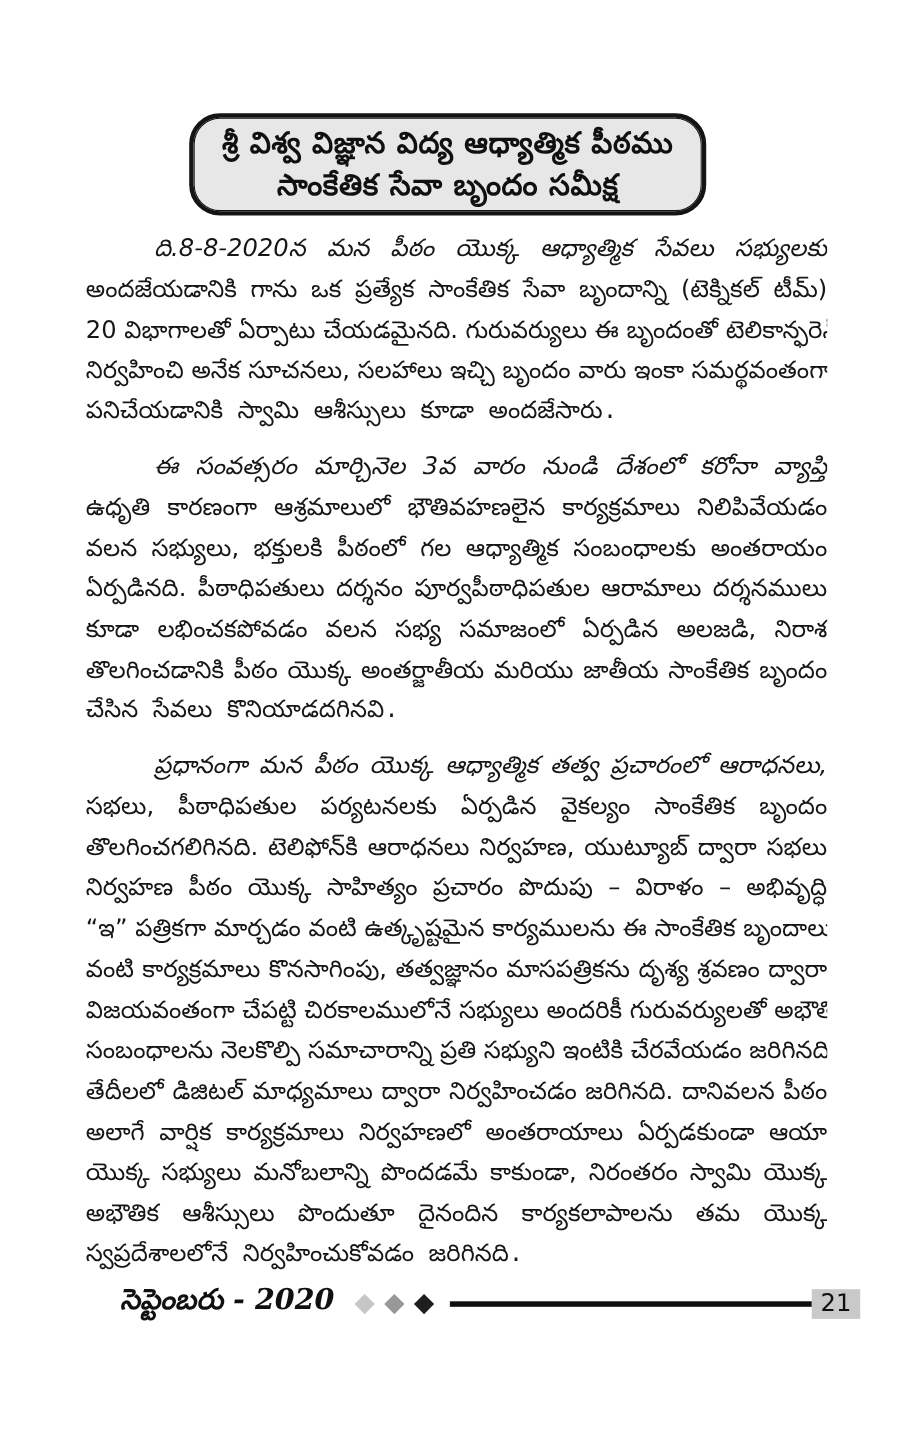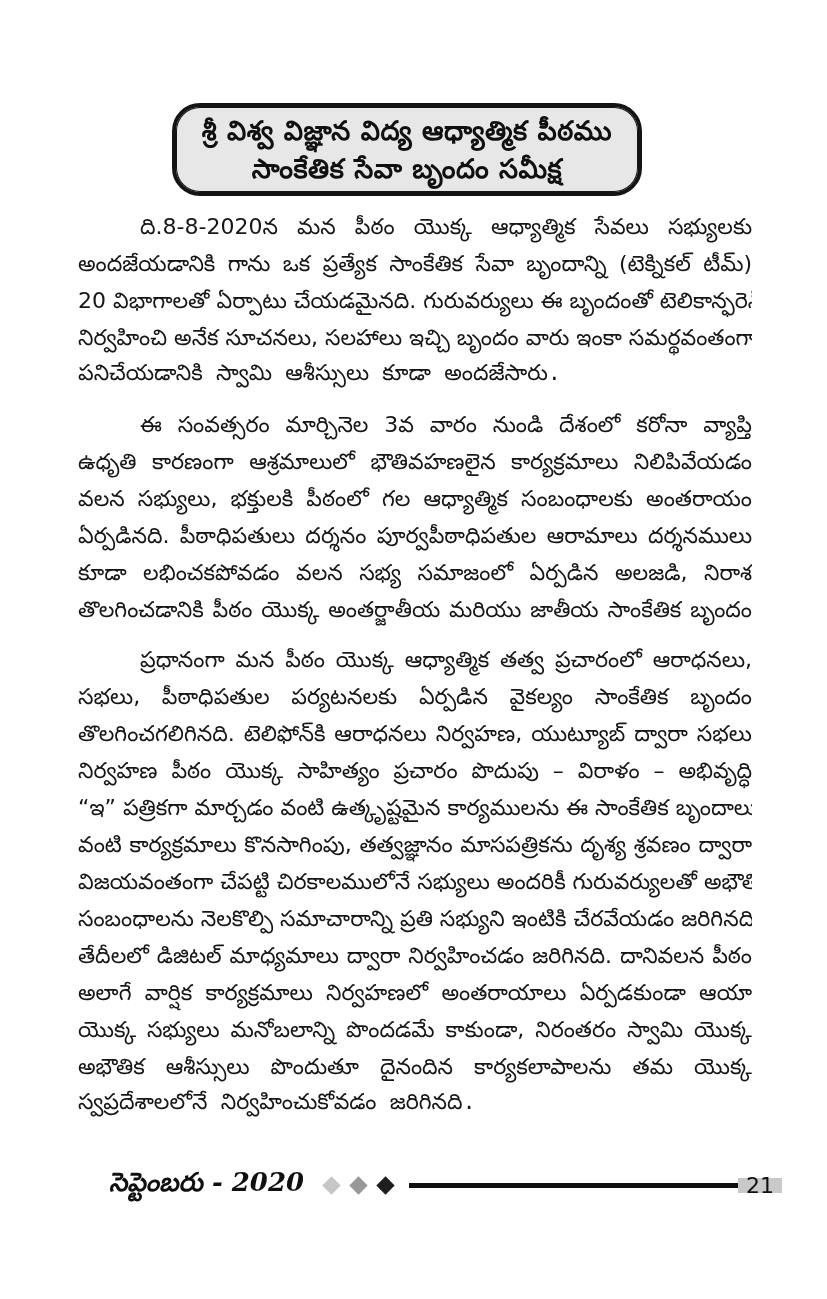--- a/index.html
+++ b/index.html
@@ -47,21 +47,21 @@
     color: #161616;
   }
   .paragraph { margin: 0 0 13px 0; }
   .line {
     text-align: justify;
     text-align-last: justify;
     height: 37px;
     overflow: hidden;
     white-space: nowrap;
   }
-  .line.first { padding-left: 62px; }
+  .line.first { padding-left: 62px; font-style: italic; }
   .line.last  { text-align-last: left; font-family: Liberation Mono, monospace; }
   .footer {
     position: absolute;
     left: 78px; right: 45px; top: 1166px;
     height: 38px;
     display: flex;
     align-items: center;
     margin-left: 31px;
   }
   .issue-label {
@@ -80,21 +80,21 @@
     flex: 0 0 auto;
   }
   .footer-rule {
     flex: 1 1 auto;
     height: 5px;
     background: #101010;
     margin-left: 10px;
   }
   .page-num-box {
     flex: 0 0 auto;
-    min-width: 44px; height: 15px;
+    min-width: 44px; height: 27px;
     background: #c9c9c9;
     display: flex;
     align-items: center;
     justify-content: center;
     font-size: 22px;
     color: #101010;
   }
 </style>
 </head>
 <body>
@@ -114,20 +114,21 @@
         <div class="line">నిర్వహించి అనేక సూచనలు, సలహాలు ఇచ్చి బృందం వారు ఇంకా సమర్థవంతంగా</div>
         <div class="line last">పనిచేయడానికి స్వామి  ఆశీస్సులు కూడా అందజేసారు.</div>
       </div>
       <div class="paragraph">
         <div class="line first">ఈ సంవత్సరం మార్చినెల 3వ వారం నుండి  దేశంలో కరోనా వ్యాప్తి</div>
         <div class="line">ఉధృతి కారణంగా ఆశ్రమాలులో భౌతివహణలైన కార్యక్రమాలు నిలిపివేయడం</div>
         <div class="line">వలన సభ్యులు, భక్తులకి పీఠంలో గల ఆధ్యాత్మిక సంబంధాలకు అంతరాయం</div>
         <div class="line">ఏర్పడినది. పీఠాధిపతులు దర్శనం పూర్వపీఠాధిపతుల ఆరామాలు దర్శనములు</div>
         <div class="line">కూడా లభించకపోవడం వలన సభ్య సమాజంలో ఏర్పడిన అలజడి, నిరాశ</div>
         <div class="line">తొలగించడానికి పీఠం యొక్క అంతర్జాతీయ మరియు జాతీయ సాంకేతిక బృందం</div>
+        <div class="line last">చేసిన సేవలు కొనియాడదగినవి.</div>
       </div>
       <div class="paragraph">
         <div class="line first">ప్రధానంగా మన పీఠం యొక్క ఆధ్యాత్మిక తత్వ ప్రచారంలో ఆరాధనలు,</div>
         <div class="line">సభలు, పీఠాధిపతుల పర్యటనలకు ఏర్పడిన వైకల్యం సాంకేతిక బృందం</div>
         <div class="line">తొలగించగలిగినది. టెలిఫోన్‌కి ఆరాధనలు నిర్వహణ, యుట్యూబ్ ద్వారా సభలు</div>
         <div class="line">నిర్వహణ పీఠం యొక్క సాహిత్యం ప్రచారం పొదుపు – విరాళం – అభివృద్ధి</div>
         <div class="line">“ఇ” పత్రికగా మార్చడం వంటి ఉత్కృష్టమైన కార్యములను ఈ సాంకేతిక బృందాలు</div>
         <div class="line">వంటి కార్యక్రమాలు కొనసాగింపు, తత్వజ్ఞానం మాసపత్రికను దృశ్య శ్రవణం ద్వారా</div>
         <div class="line">విజయవంతంగా చేపట్టి చిరకాలములోనే సభ్యులు అందరికీ గురువర్యులతో అభౌతిక</div>
         <div class="line">సంబంధాలను నెలకొల్పి సమాచారాన్ని ప్రతి సభ్యుని ఇంటికి చేరవేయడం జరిగినది.</div>

